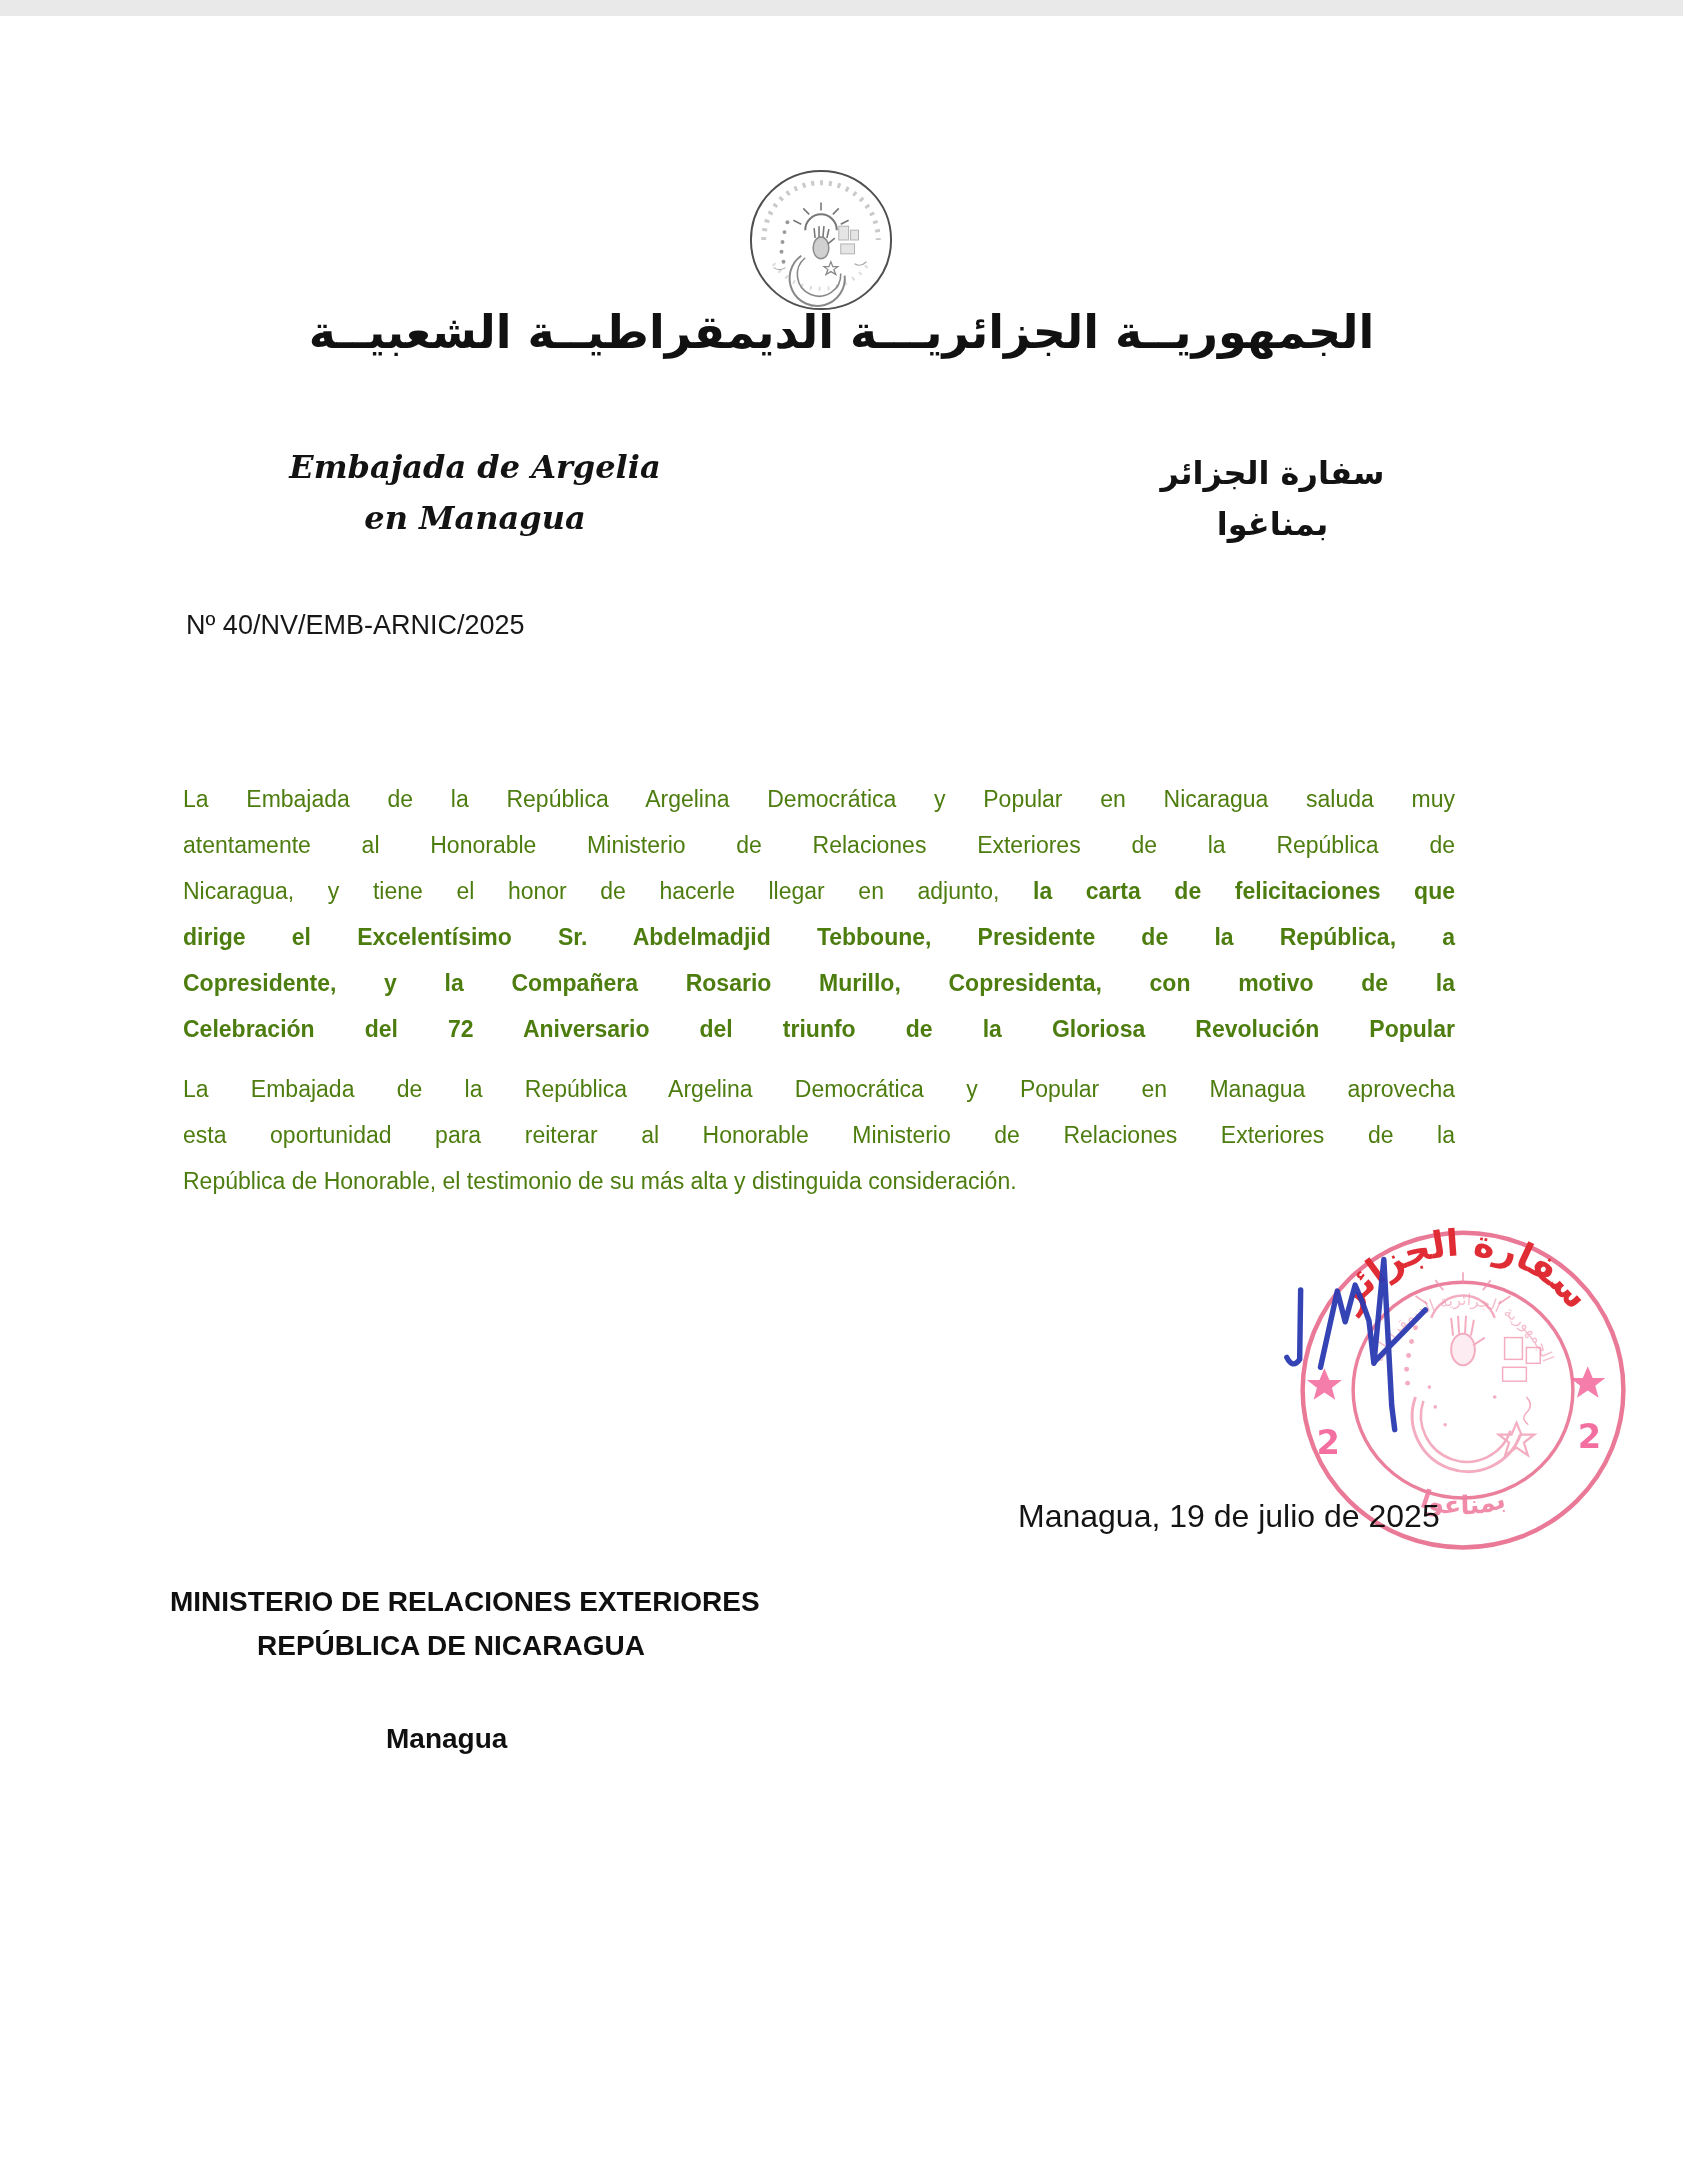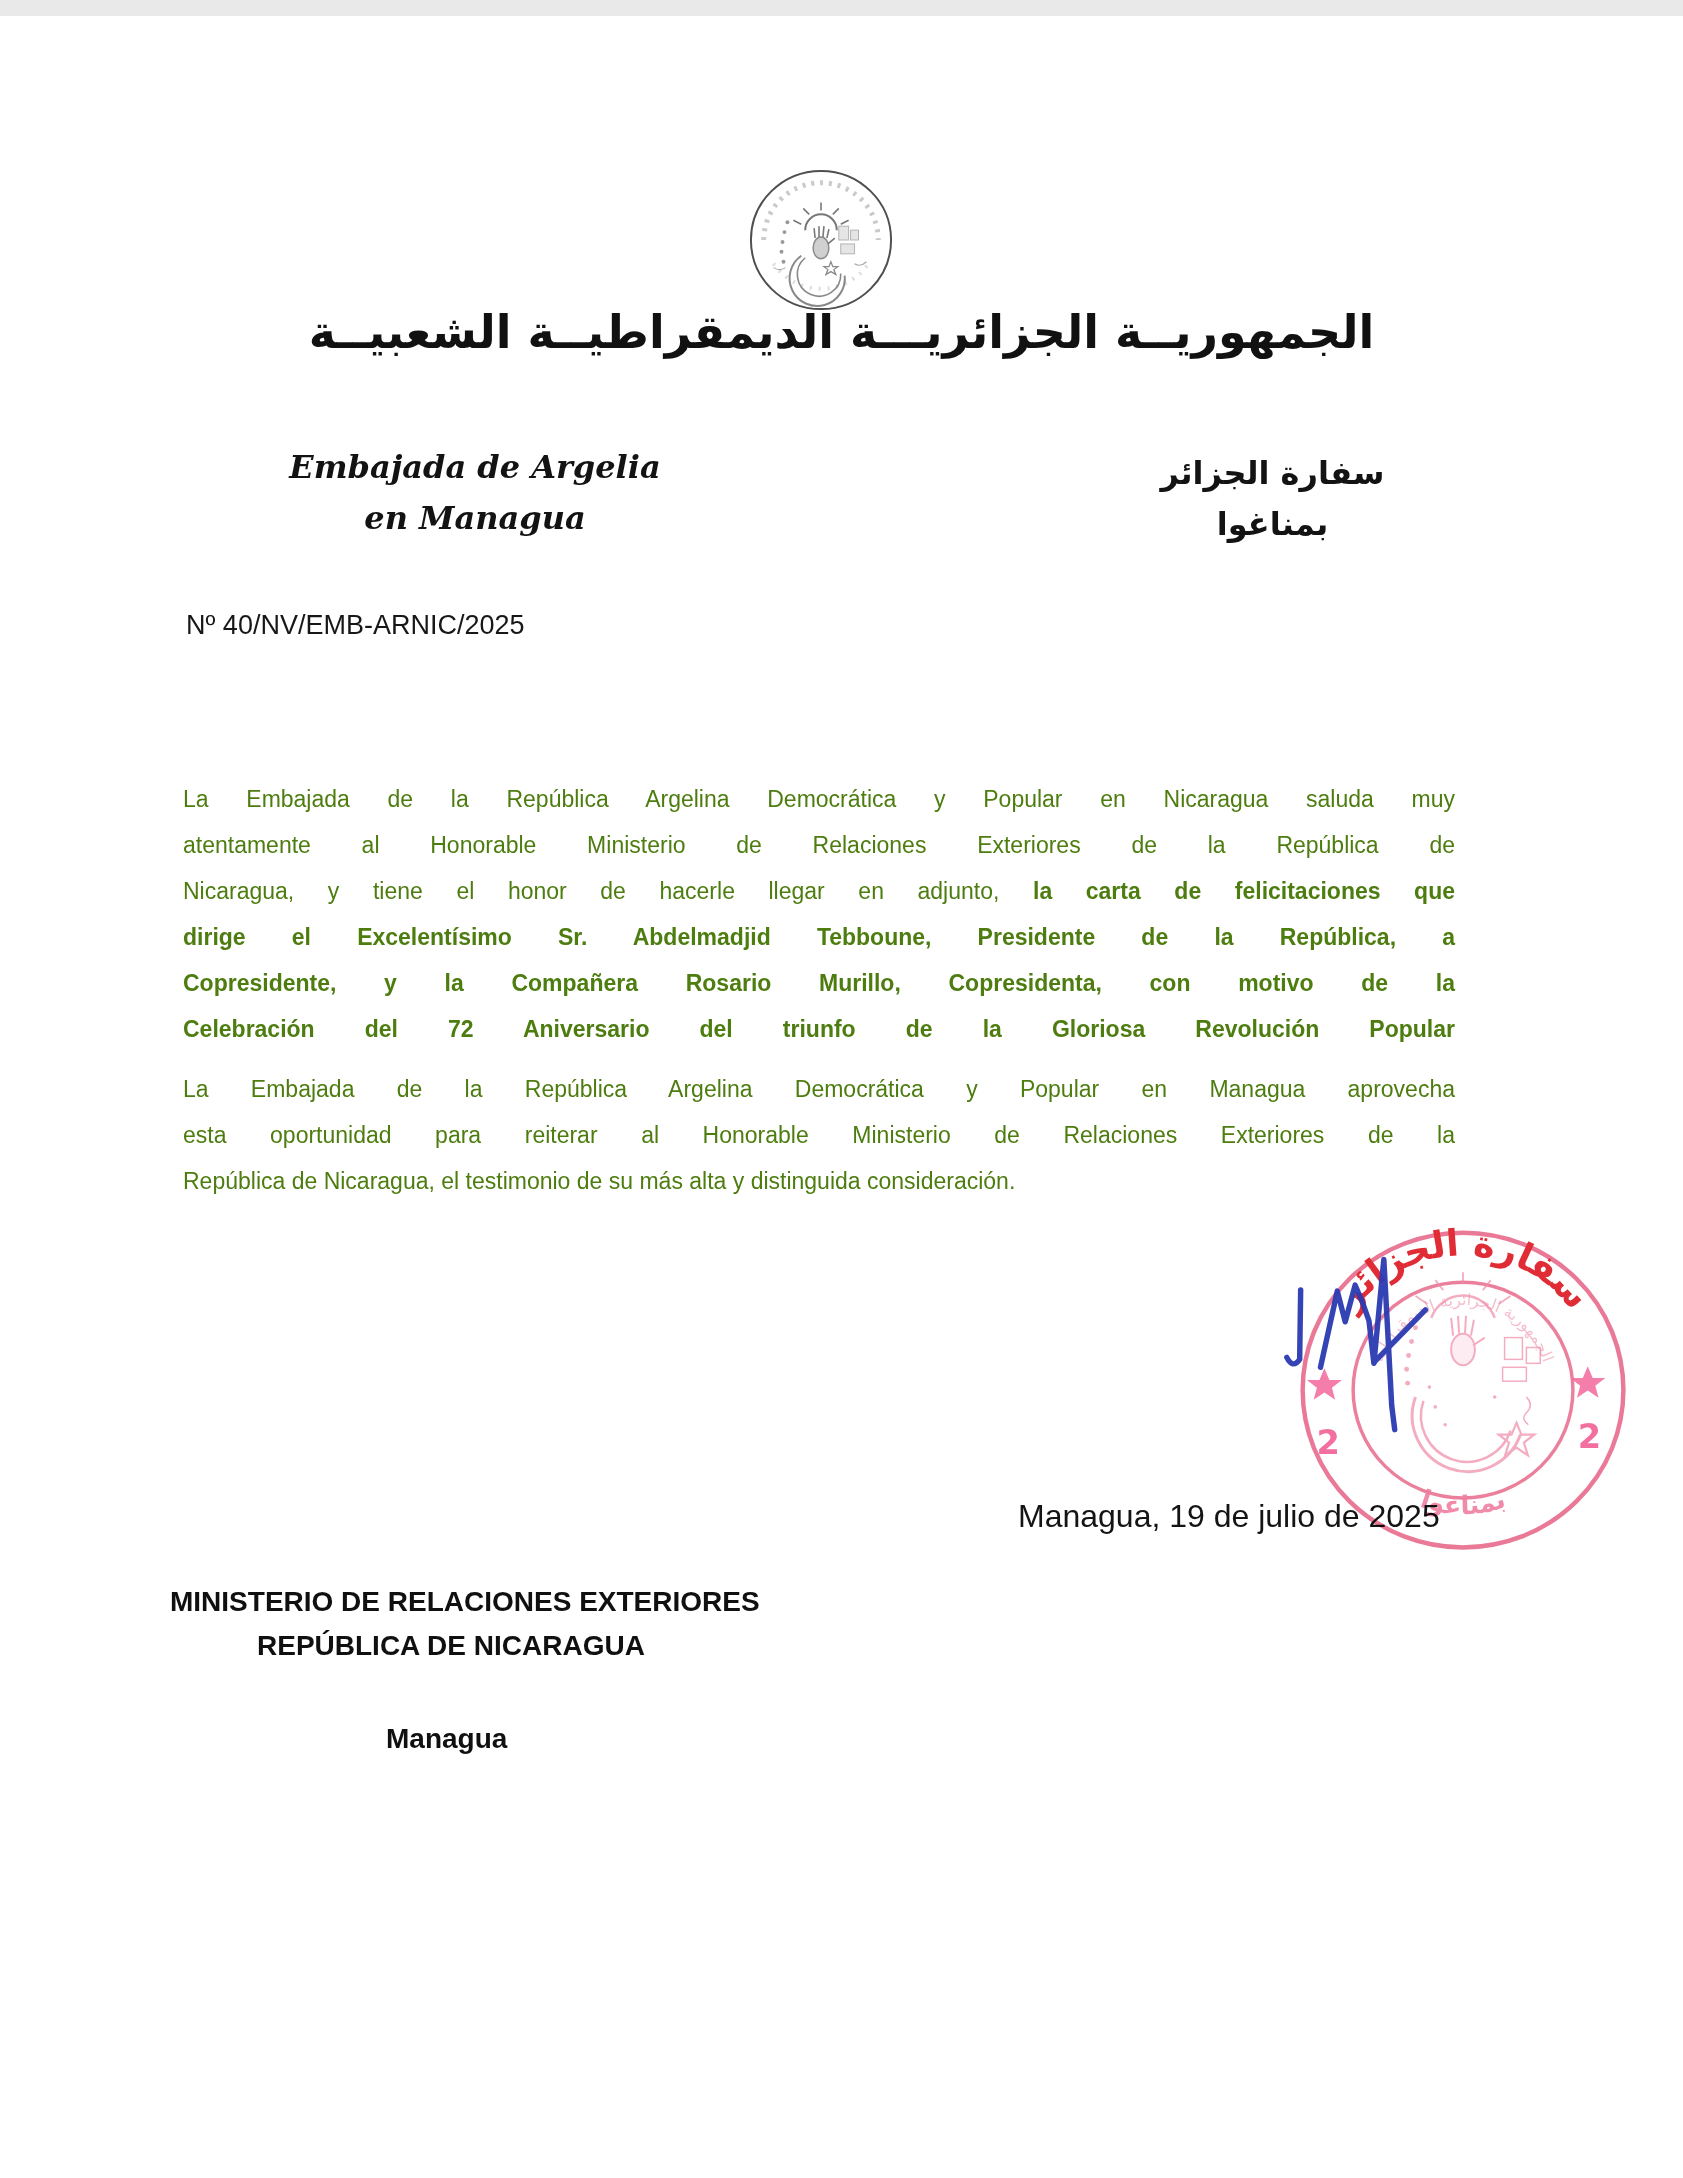--- a/index.html
+++ b/index.html
@@ -115,21 +115,21 @@
       <div class="line"><span>La Embajada de la República Argelina Democrática y Popular en Nicaragua saluda muy</span></div>
       <div class="line"><span>atentamente al Honorable Ministerio de Relaciones Exteriores de la República de</span></div>
       <div class="line"><span>Nicaragua, y tiene el honor de hacerle llegar en adjunto, </span><span class="b">la carta de felicitaciones que</span></div>
       <div class="line"><span class="b">dirige el  Excelentísimo Sr. Abdelmadjid Tebboune, Presidente de la República, a</span></div>
       <div class="line"><span class="b">Copresidente, y la Compañera Rosario Murillo, Copresidenta, con motivo de la</span></div>
       <div class="line"><span class="b">Celebración del 72 Aniversario del triunfo de la Gloriosa Revolución Popular</span></div>
     </div>
     <div class="para para2">
       <div class="line"><span>La Embajada de la República Argelina Democrática y Popular en Managua aprovecha</span></div>
       <div class="line"><span>esta oportunidad para reiterar al Honorable Ministerio de Relaciones Exteriores de la</span></div>
-      <div class="line last"><span>República de Nicaragua, el testimonio de su más alta y distinguida consideración.</span></div>
+      <div class="line last"><span>República de Honorable, el testimonio de su más alta y distinguida consideración.</span></div>
     </div>
   </div>
 
   <div class="abs date">Managua, 19 de julio de 2025</div>
 
   <div class="abs addressee">
     <div>MINISTERIO DE RELACIONES EXTERIORES</div>
     <div class="addr-l2">REPÚBLICA DE NICARAGUA</div>
     <div class="addr-l3">Managua</div>
   </div>

